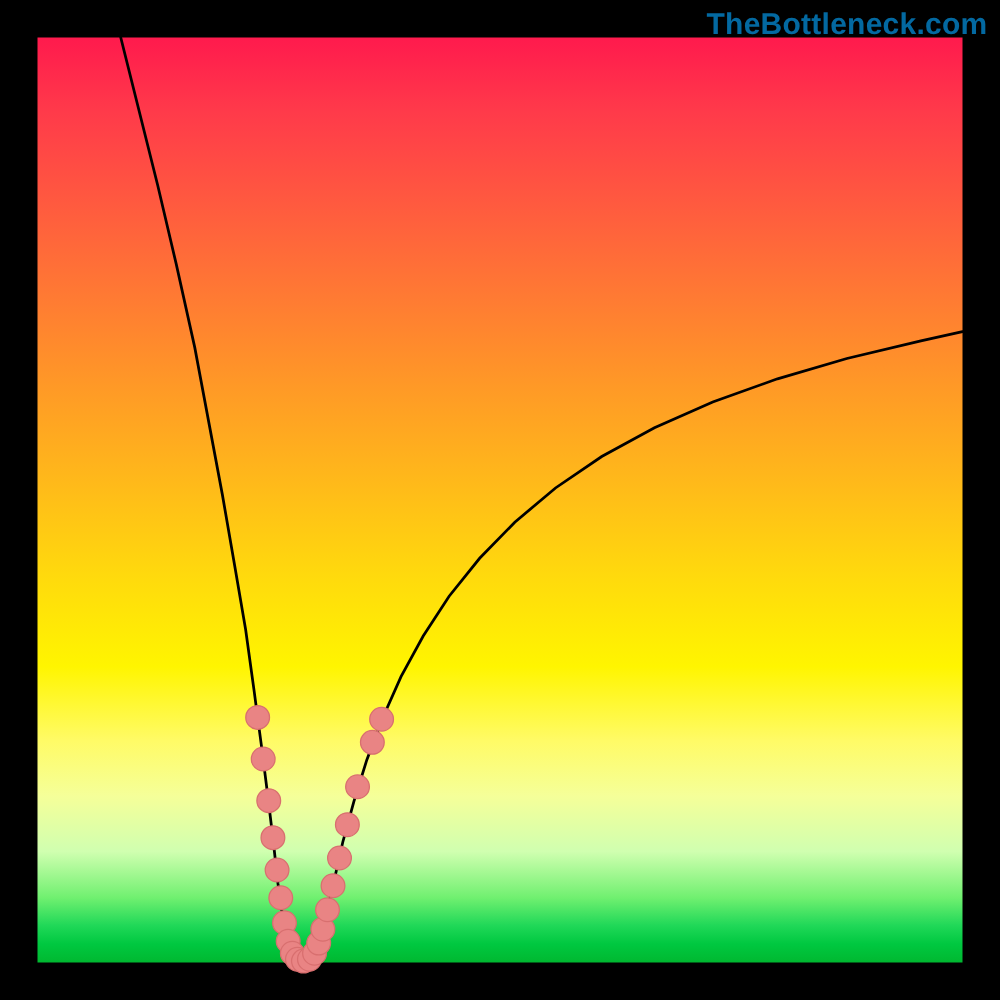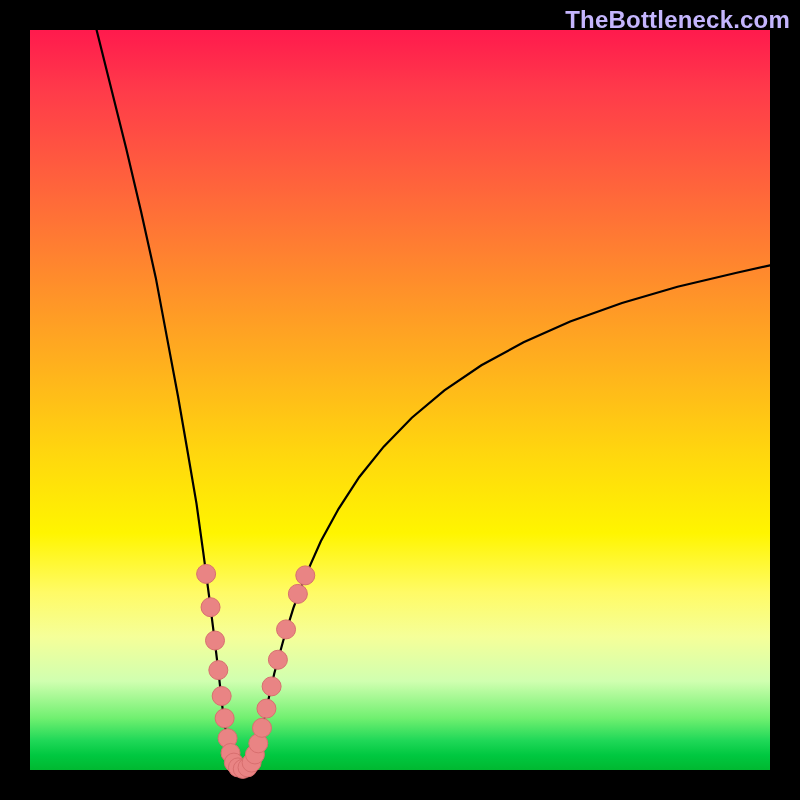--- a/index.html
+++ b/index.html
@@ -41,21 +41,21 @@
       #70f070 93%,
       #20d858 96%,
       #00c840 98%,
       #00b830 100%
     );
   }
   .watermark {
     position: absolute;
     top: 6px;
     right: 10px;
-    color: #c4b5fd;
+    color: #0369a1;
     font-size: 24px;
     font-weight: 600;
     letter-spacing: 0.2px;
     user-select: none;
   }
   svg.curves {
     position: absolute;
     left: 0;
     top: 0;
     width: 740px;

